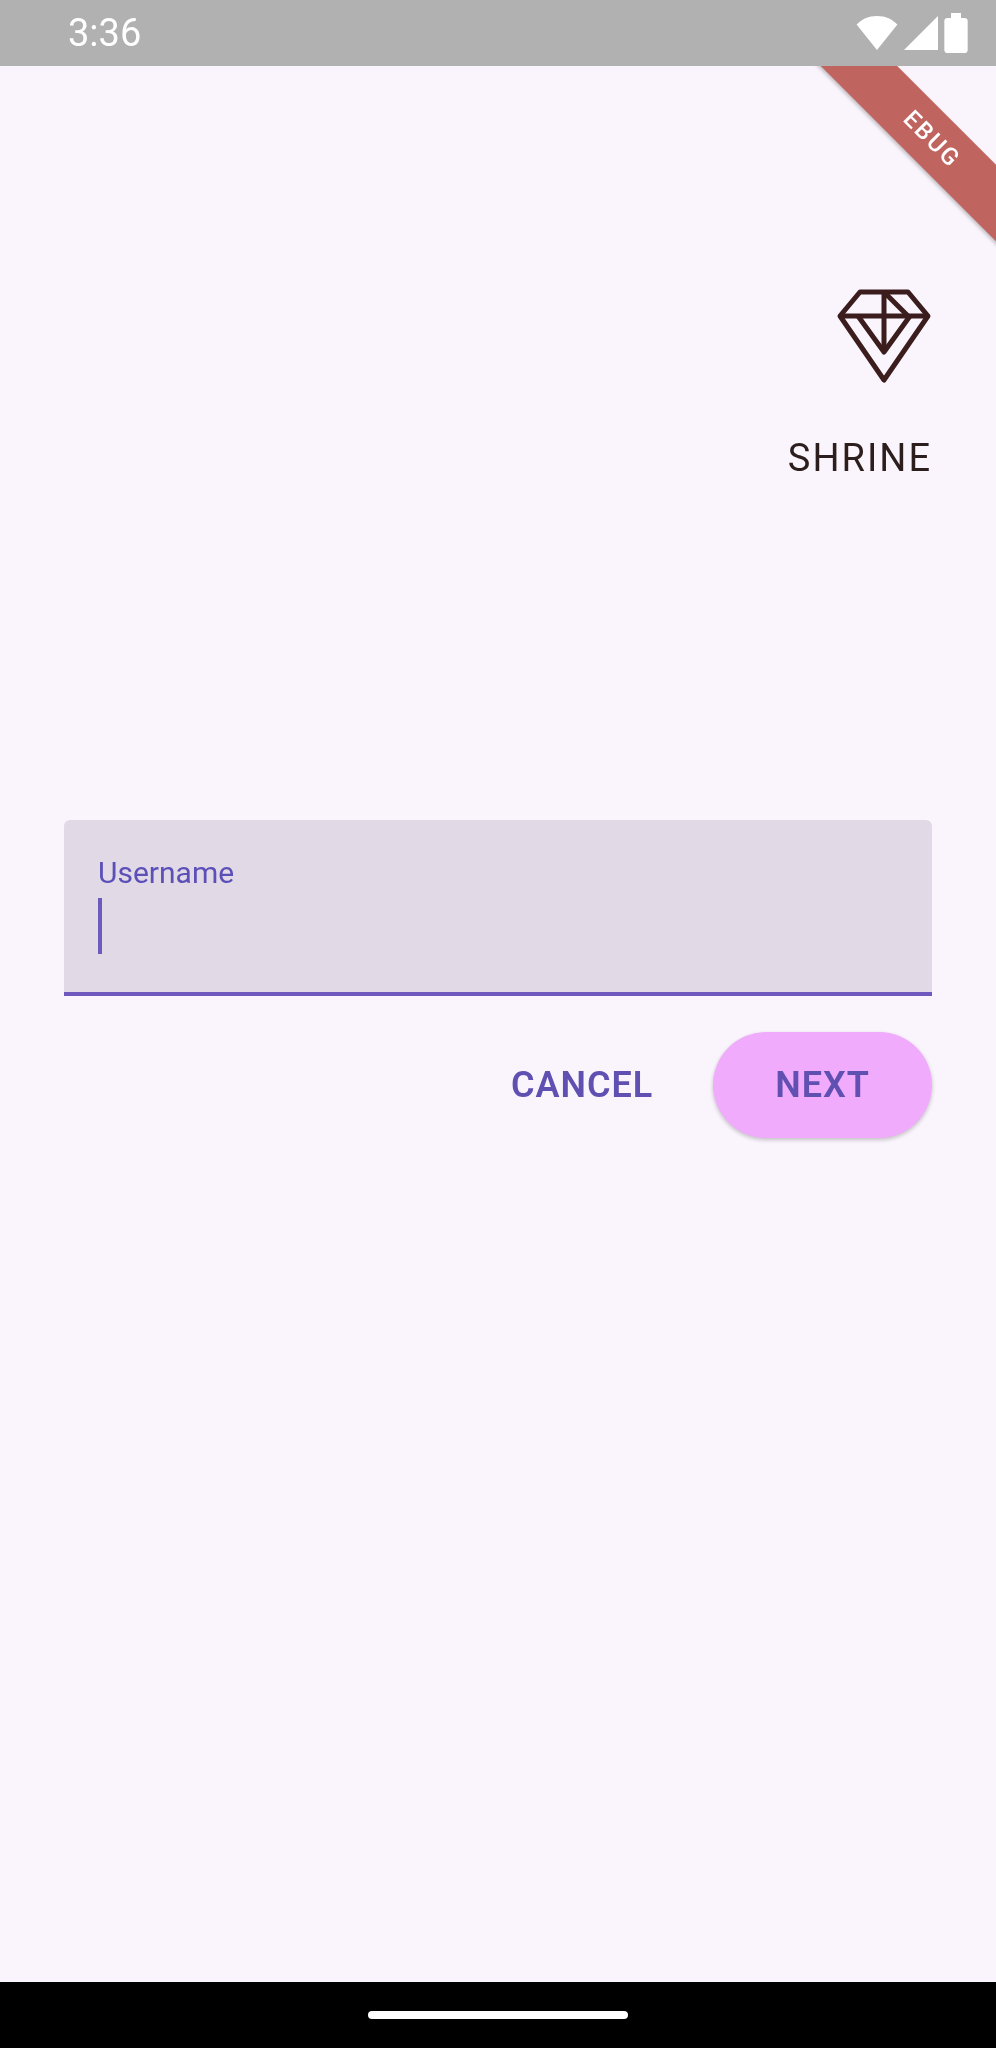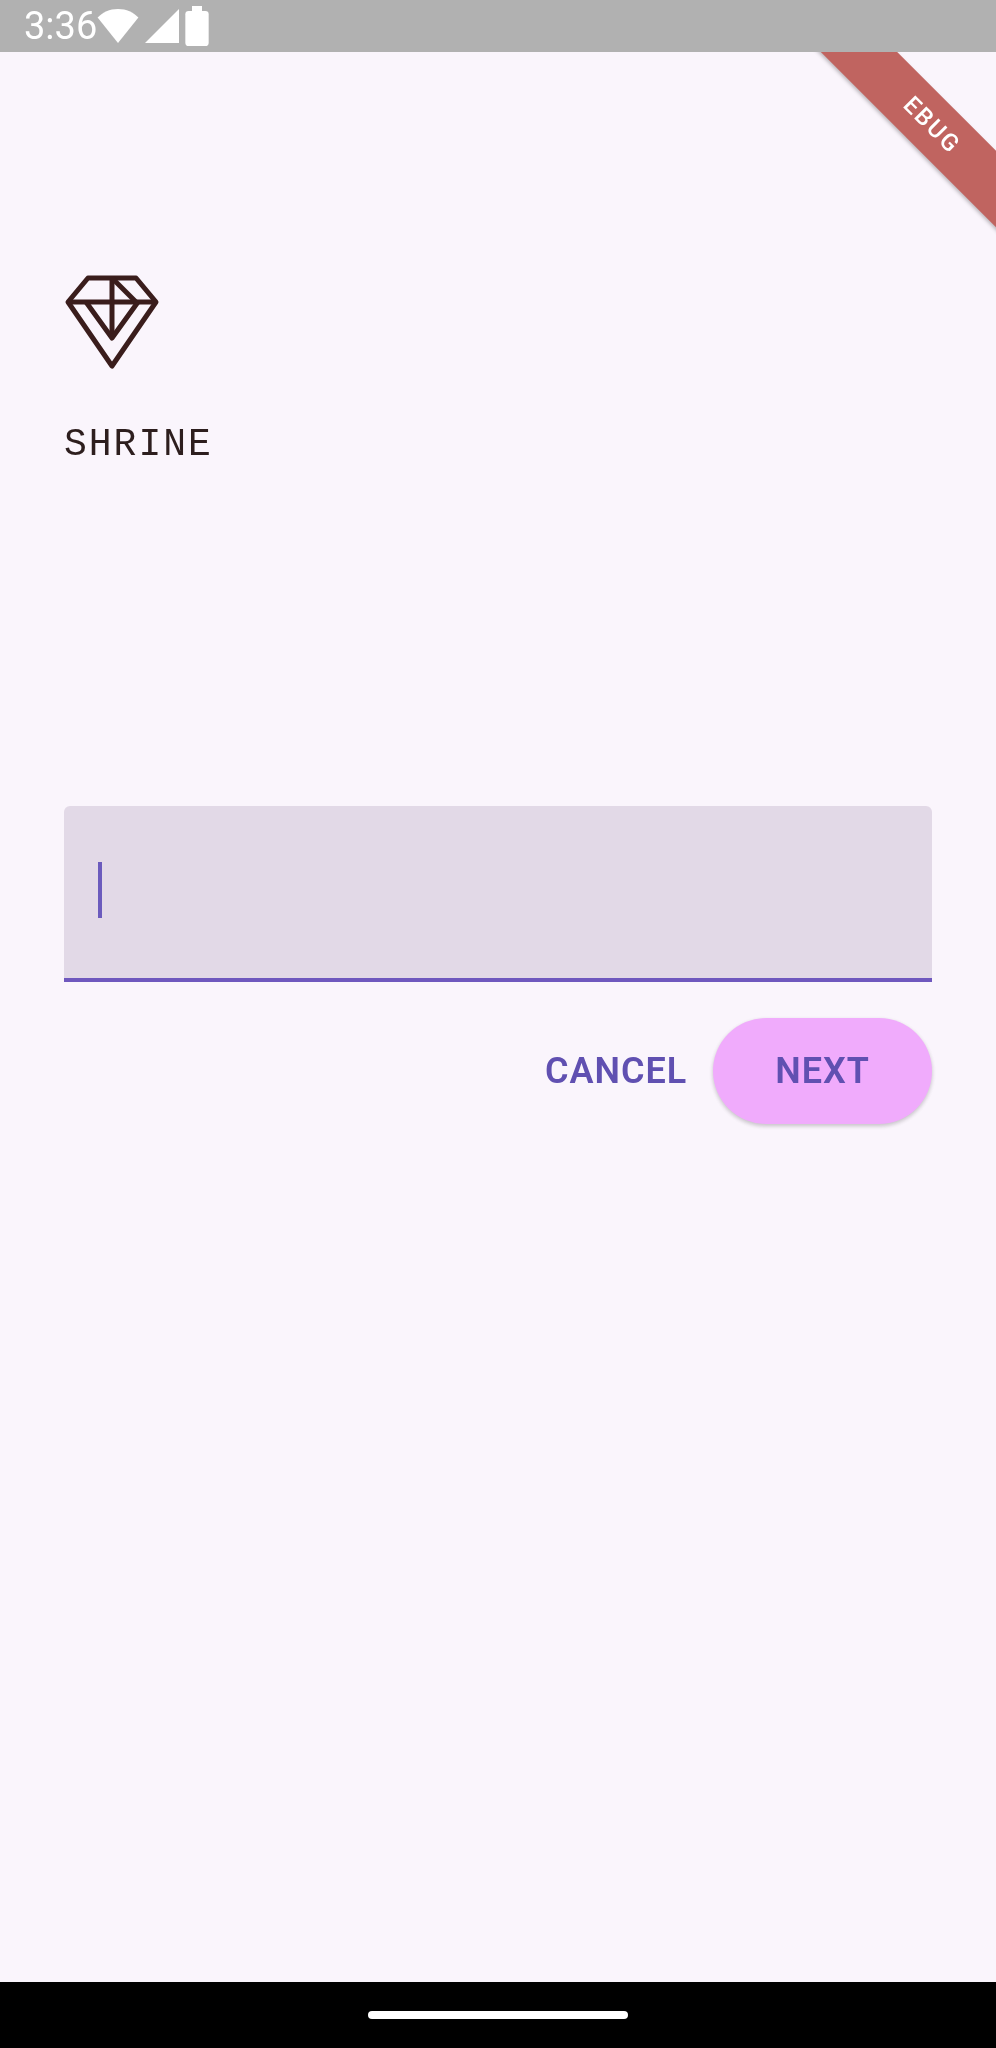--- a/index.html
+++ b/index.html
@@ -12,26 +12,26 @@
       font-family: Roboto, -apple-system, BlinkMacSystemFont, sans-serif;
       width: 996px;
       height: 2048px;
       display: flex;
       flex-direction: column;
       background: #000;
       overflow: hidden;
     }
 
     .status-bar {
-      height: 52px;
+      height: 66px;
       background: #b1b1b1;
       display: flex;
       align-items: center;
-      justify-content: flex-start;
-      padding: 0 28px 0 24px;
+      justify-content: space-between;
+      padding: 0 28px 0 68px;
     }
 
     .status-time {
       color: #fff;
       font-size: 38px;
       font-weight: 400;
     }
 
     .status-icons {
       display: flex;
@@ -70,24 +70,23 @@
 
     .content {
       padding: 64px 64px 0 64px;
       display: flex;
       flex-direction: column;
     }
 
     .logo-section {
       display: flex;
       flex-direction: column;
-      align-items: flex-start;
+      align-items: flex-end;
       margin-top: 158px;
       margin-bottom: 340px;
-      font-family: Liberation Mono, monospace;
     }
 
     .logo-icon {
       margin-bottom: 48px;
     }
 
     .app-title {
       font-size: 38px;
       font-weight: 400;
       color: #2d1e1e;
@@ -142,20 +141,21 @@
     }
 
     @keyframes blink {
       50% { opacity: 0; }
     }
 
     .button-row {
       display: flex;
       justify-content: flex-end;
       align-items: center;
+      gap: 34px;
       margin-top: 6px;
     }
 
     .btn-text {
       color: #6050b1;
       font-size: 36px;
       font-weight: 600;
       letter-spacing: 1px;
       padding: 20px 26px;
       cursor: pointer;
@@ -226,20 +226,21 @@
             <path d="M24 2 L24 32"></path>
             <path d="M11 14 L24 32 L37 14"></path>
             <path d="M24 2 L36 14"></path>
           </g>
         </svg>
       </div>
       <div class="app-title">SHRINE</div>
     </div>
 
     <div class="text-field focused">
+      <div class="field-label-focused">Username</div>
       <div class="field-input-area">
         <div class="cursor"></div>
       </div>
     </div>
 
 
     <div class="button-row">
       <div class="btn-text">CANCEL</div>
       <div class="btn-elevated">NEXT</div>
     </div>

